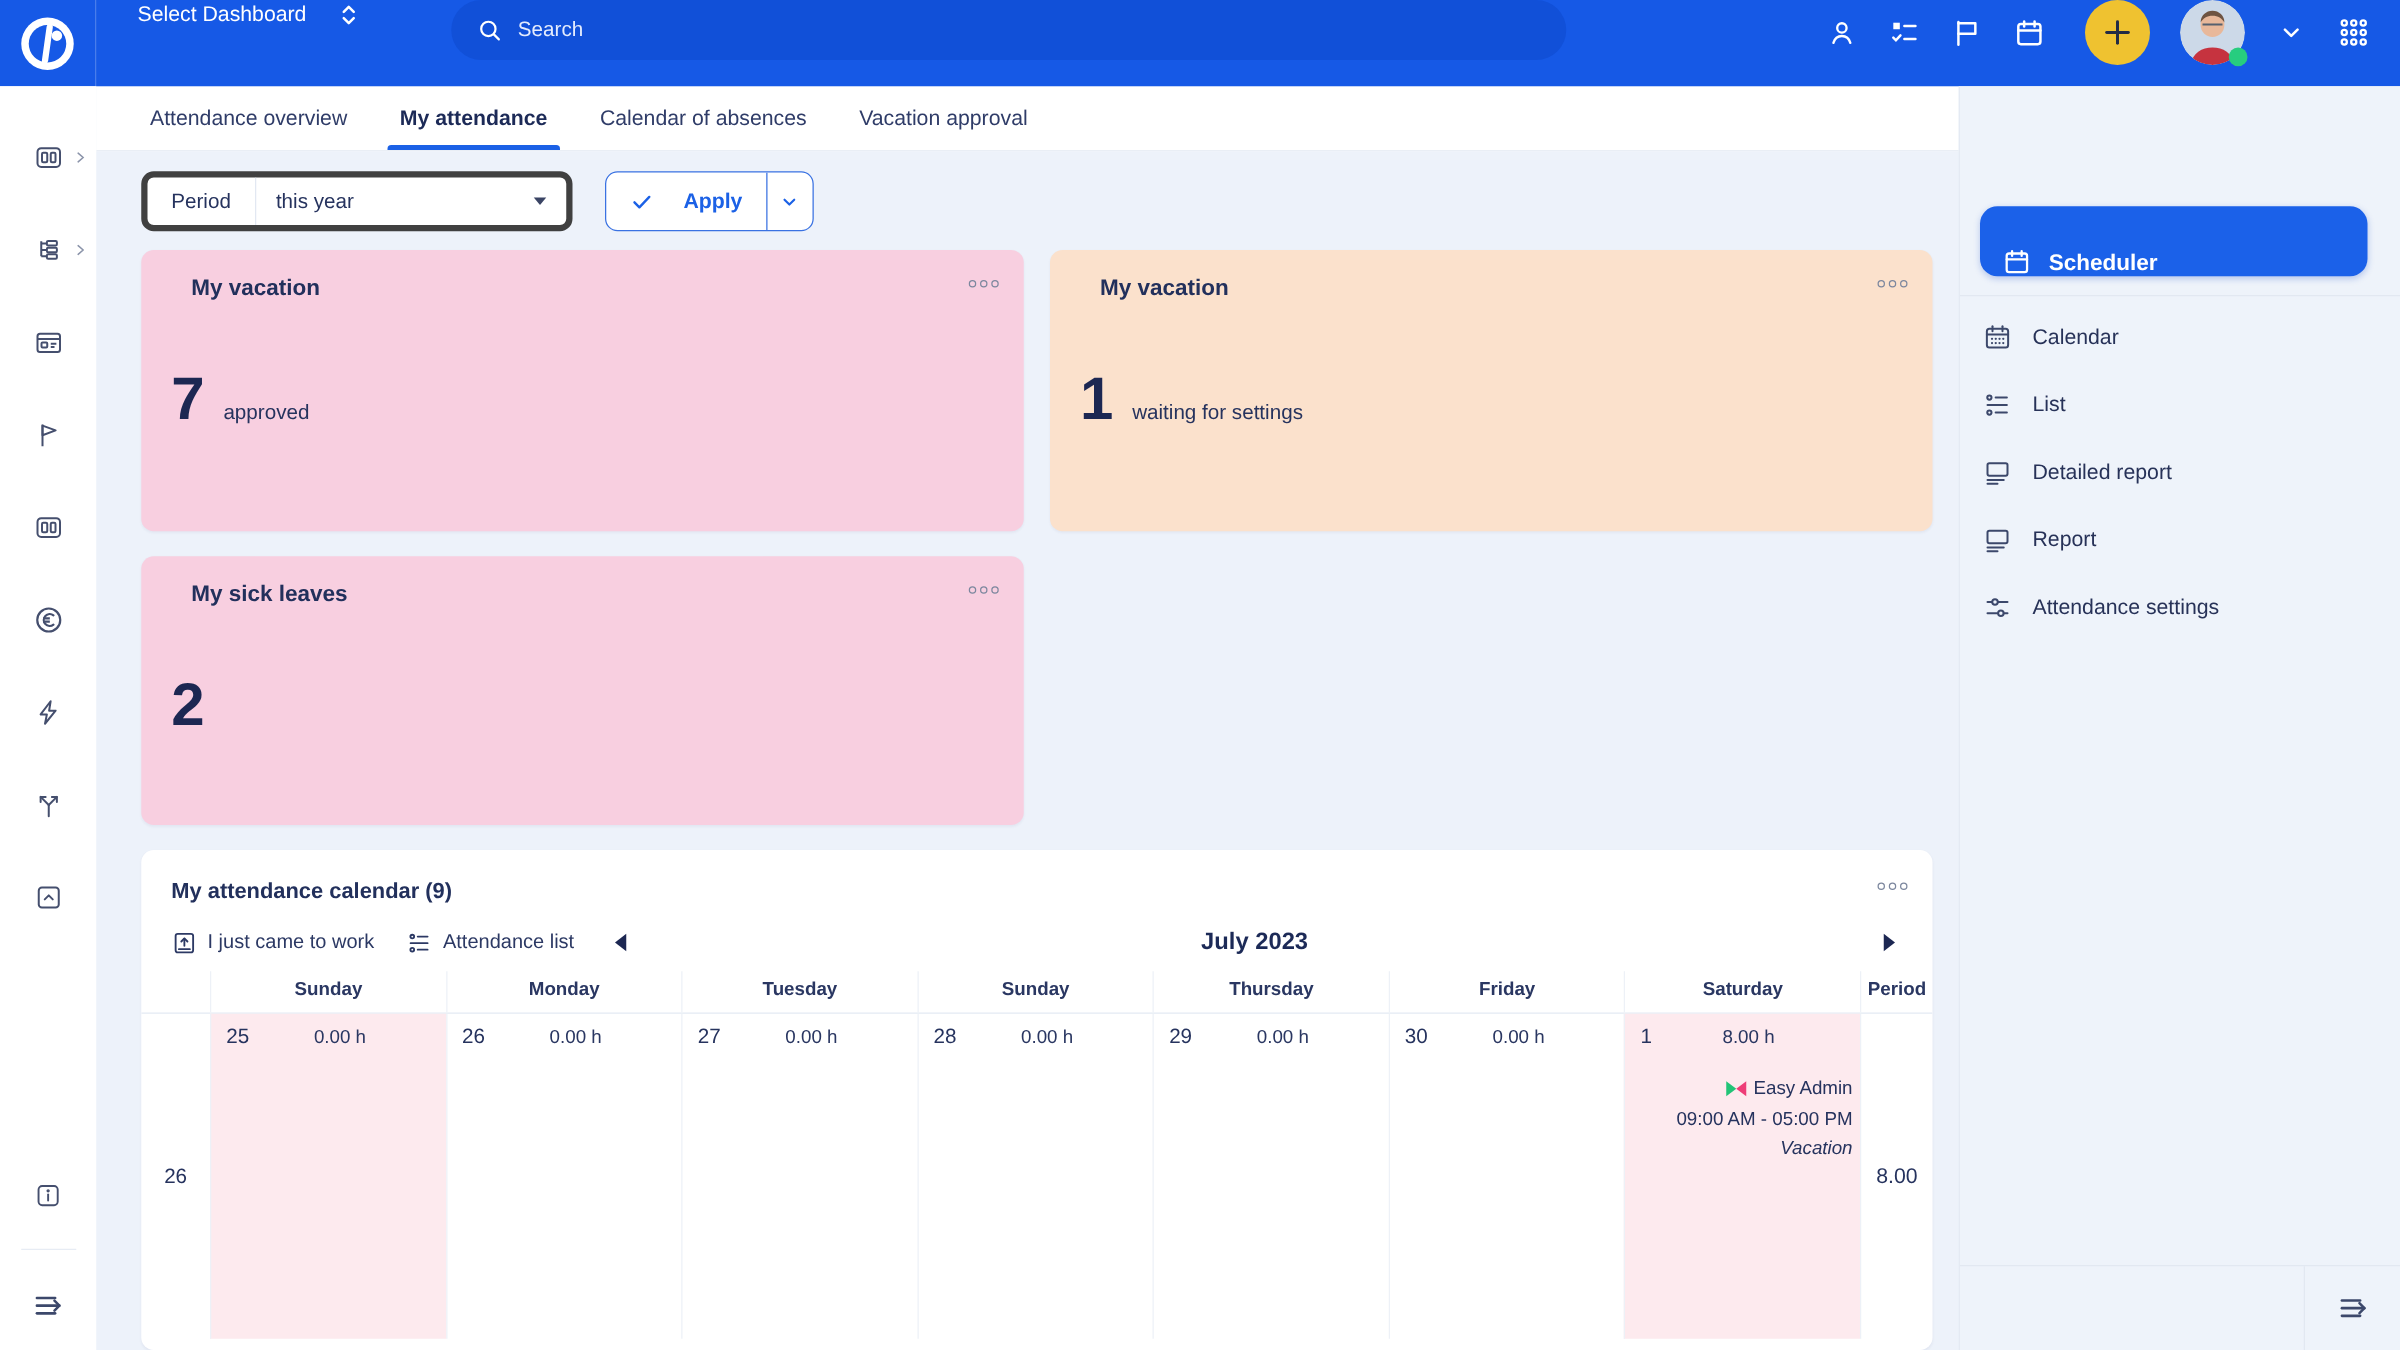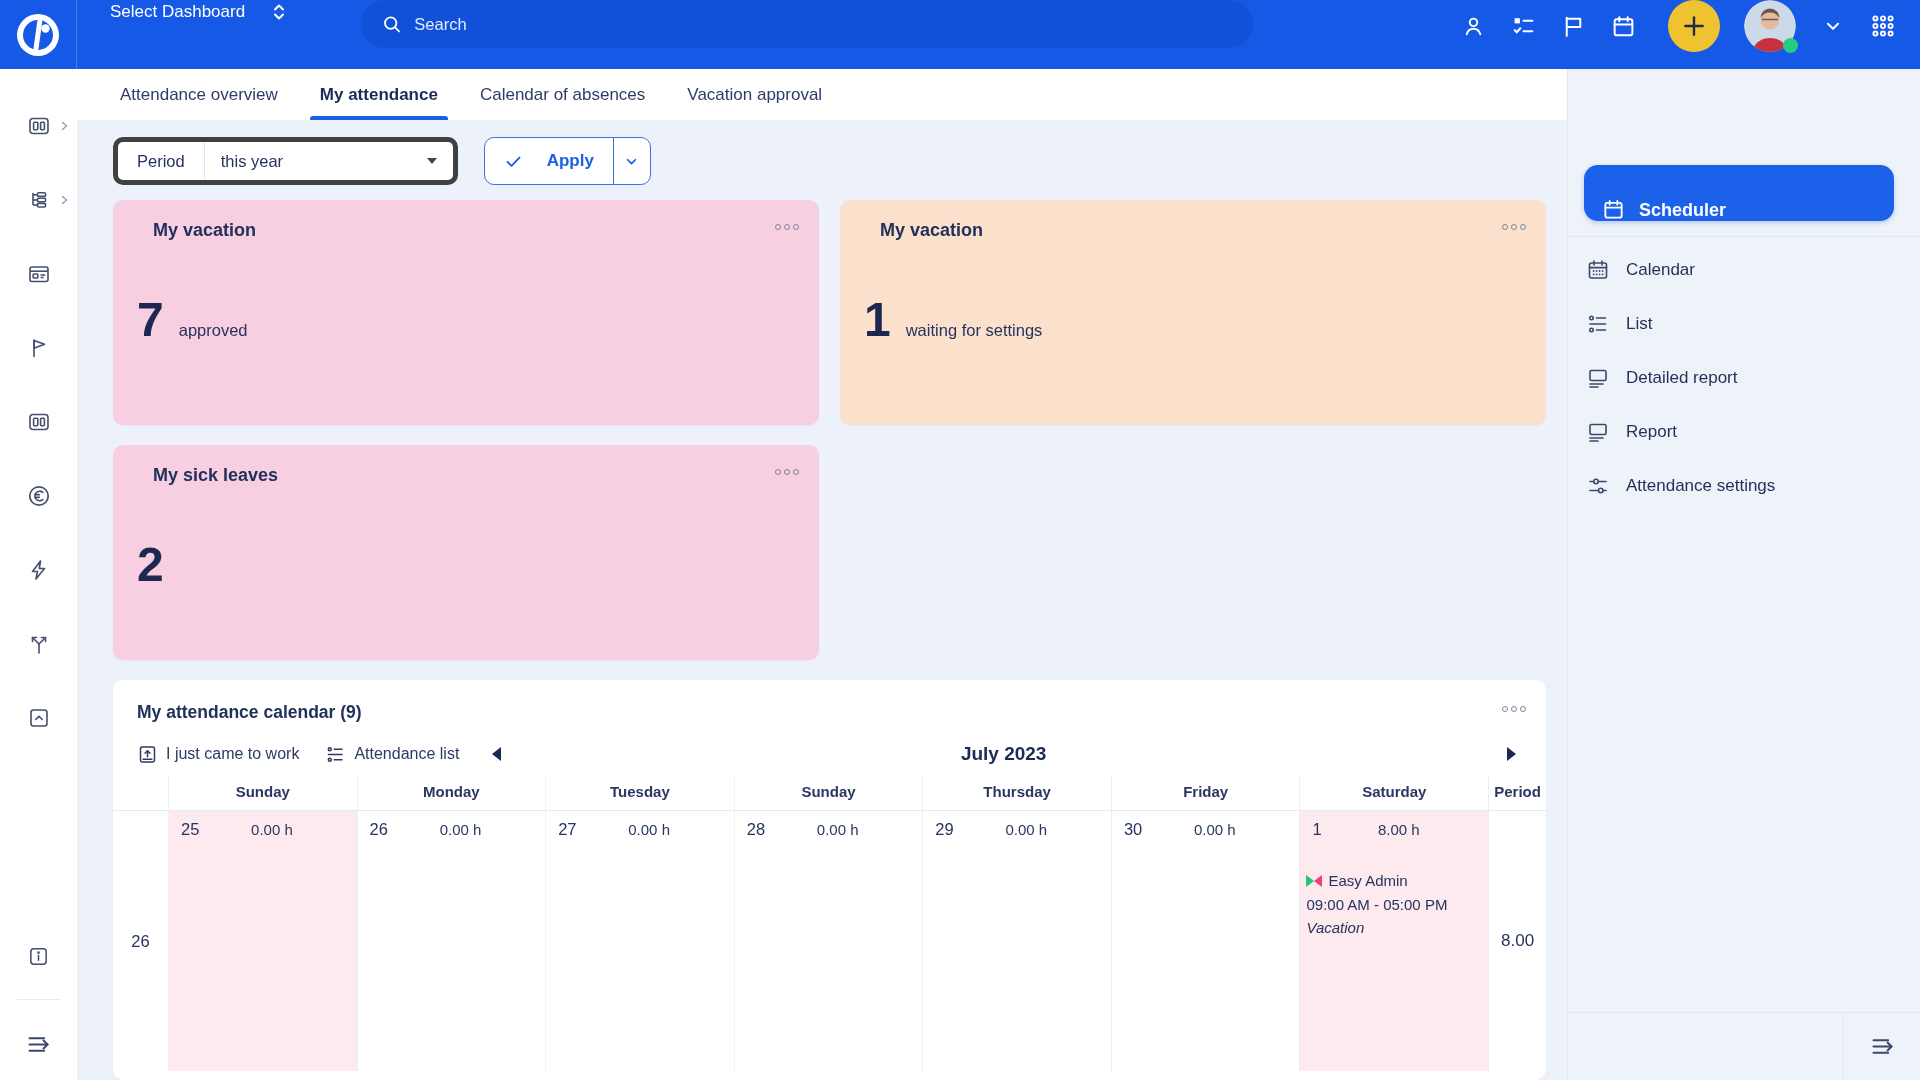--- a/index.html
+++ b/index.html
@@ -102,21 +102,21 @@
     color:#2a3762; }
   .cal-grid-head .col-week { border-left:none; }
   .cal-row { display:flex; height:260px; }
   .cal-row .col-week { display:flex; align-items:center; justify-content:center; font-size:16.5px;
     color:#26335e; }
   .day-cell { flex:1; border-left:1px solid #edf1f7; padding-top:9px; position:relative; }
   .day-cell.weekend { background:#fdeaee; }
   .day-top { display:flex; align-items:baseline; padding:0 12px; }
   .day-num { font-size:16.5px; color:#26335e; }
   .day-hrs { flex:1; text-align:center; font-size:15px; color:#2a3762; }
-  .event { margin-top:30px; text-align:left; font-size:15px; color:#26335e; line-height:1.55; padding:0 6px; }
+  .event { margin-top:20px; text-align:right; font-size:15px; color:#26335e; line-height:1.55; padding:0 6px; }
   .event .e-name { display:inline-flex; align-items:center; gap:6px; }
   .bowtie { display:inline-flex; }
   .bowtie .g { width:0; height:0; border-top:6px solid transparent; border-bottom:6px solid transparent;
     border-left:8px solid #22c477; }
   .bowtie .p { width:0; height:0; border-top:6px solid transparent; border-bottom:6px solid transparent;
     border-right:8px solid #ee3d77; }
   .e-type { font-style:italic; }
   .cal-row .col-hours { display:flex; align-items:center; justify-content:center; font-size:17px;
     color:#26335e; border-left:1px solid #edf1f7; }
 

